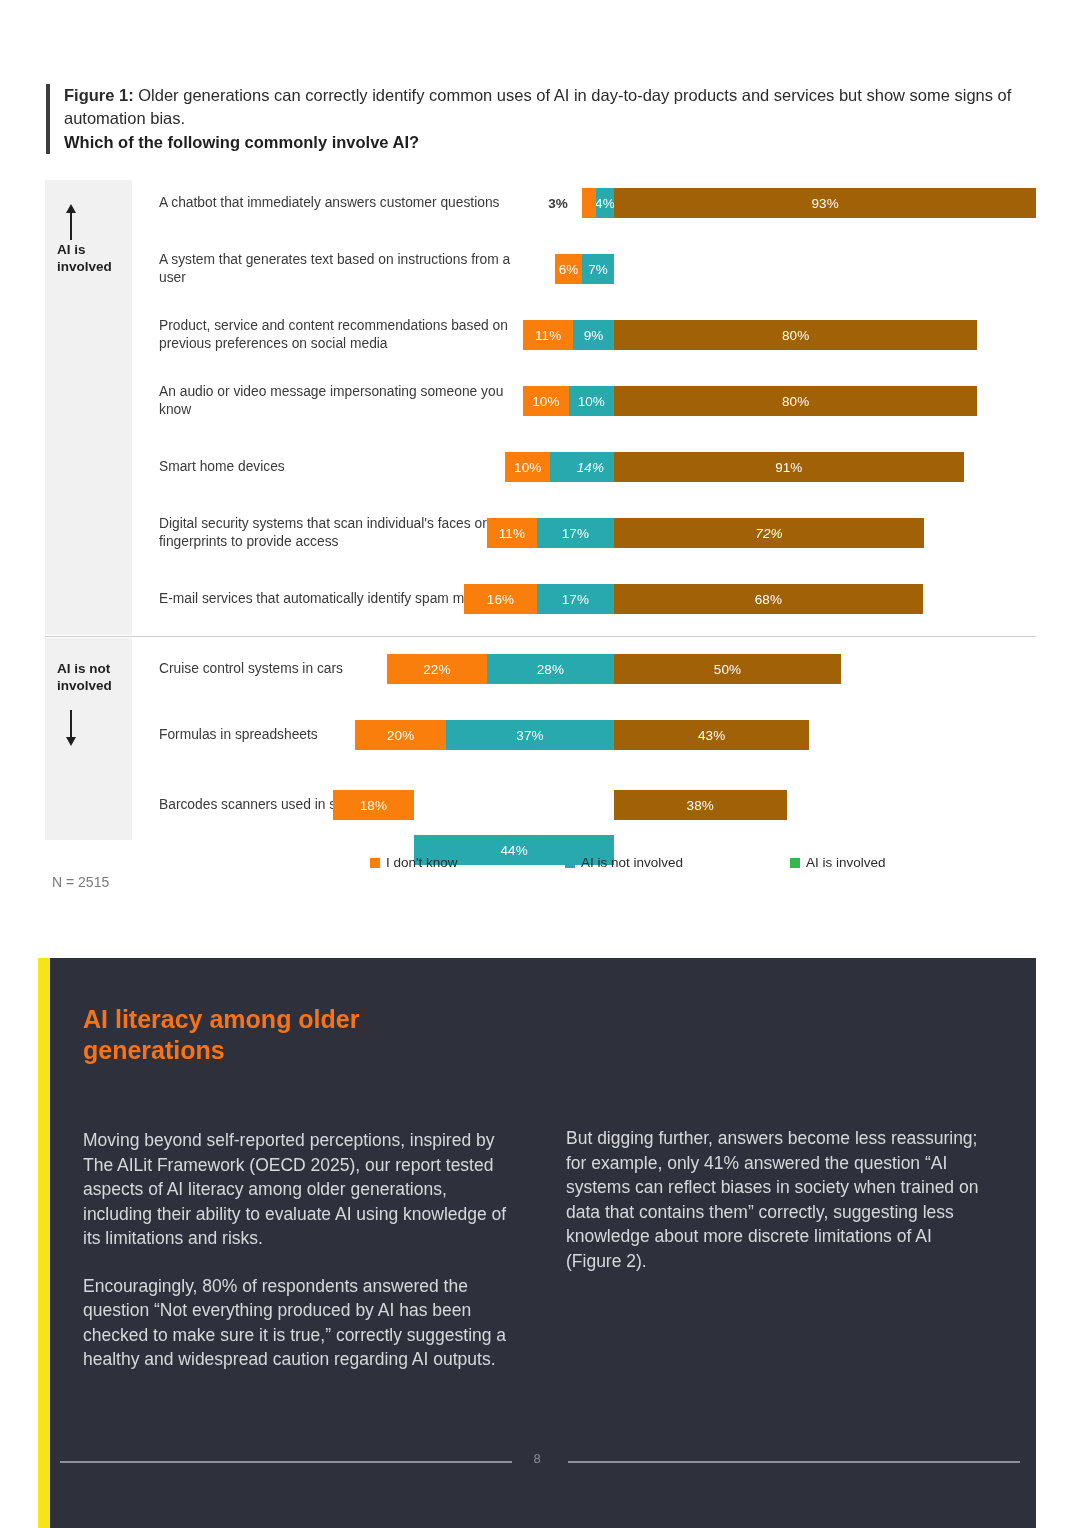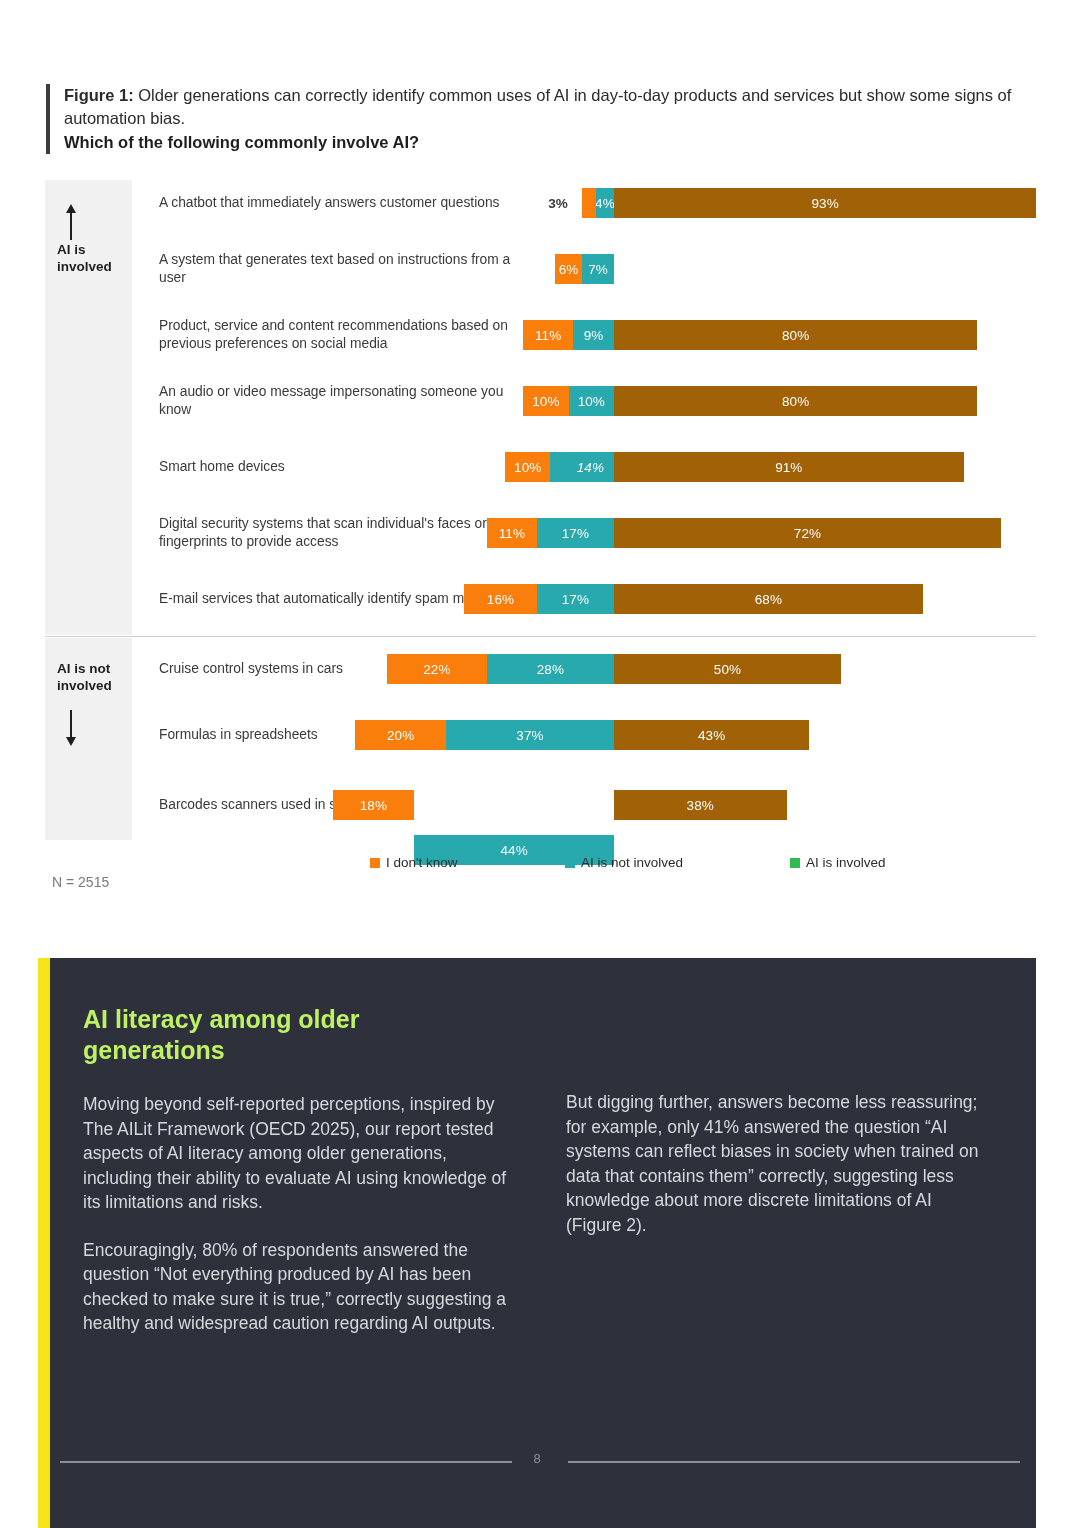--- a/index.html
+++ b/index.html
@@ -93,24 +93,24 @@
   .dark-panel {
     position: absolute; left: 38px; top: 958px; width: 998px; height: 570px;
     background: #2e313c;
   }
   .accent-bar {
     position: absolute; left: 0; top: 0; width: 12px; height: 570px;
     background: #f5e518;
   }
   .panel-title {
     position: absolute; left: 45px; top: 46px; width: 420px;
-    font-size: 25px; font-weight: bold; line-height: 31px; color: #bef264;
+    font-size: 25px; font-weight: bold; line-height: 31px; color: #f97316;
   }
   .col {
-    position: absolute; font-size: 17.5px; line-height: 24.5px; color: #d6d8dd;
+    position: absolute; font-size: 17.5px; line-height: 24.5px; color: #d6d8dd; margin-top: 36px;
   }
   .col.left { left: 45px; top: 134px; width: 425px; }
   .col.right { left: 528px; top: 132px; width: 425px; }
   .col p + p { margin-top: 23px; }
 
   .footer-rule {
     position: absolute; height: 2px; background: #8b8e98; top: 503px;
   }
   .footer-rule.l { left: 22px; width: 452px; }
   .footer-rule.r { left: 530px; width: 452px; }
@@ -190,21 +190,21 @@
             <div class="seg dk" style="left: 452.04px; width: 45.4px;">10%</div>
             <div class="seg ni" style="left: 497.44px; width: 80px; font-style: italic;">14%</div>
             <div class="seg inv" style="left: 561px; width: 349.58px;">91%</div>
           </div>
         </div>
         <div class="row" style="top: 330px;">
           <div class="row-label">Digital security systems that scan individual's faces or fingerprints to provide access</div>
           <div class="bar-wrap">
             <div class="seg dk" style="left: 433.88px; width: 49.94px;">11%</div>
             <div class="seg ni" style="left: 483.82px; width: 77.18px;">17%</div>
-            <div class="seg inv" style="left: 561px; width: 387px;">72%</div>
+            <div class="seg inv" style="left: 561px; width: 310px; font-style: italic;">72%</div>
           </div>
         </div>
         <div class="row" style="top: 396px;">
           <div class="row-label">E-mail services that automatically identify spam messages</div>
           <div class="bar-wrap">
             <div class="seg dk" style="left: 411.18px; width: 72.64px;">16%</div>
             <div class="seg ni" style="left: 483.82px; width: 77.18px;">17%</div>
             <div class="seg inv" style="left: 561px; width: 308.72px;">68%</div>
           </div>
         </div>

